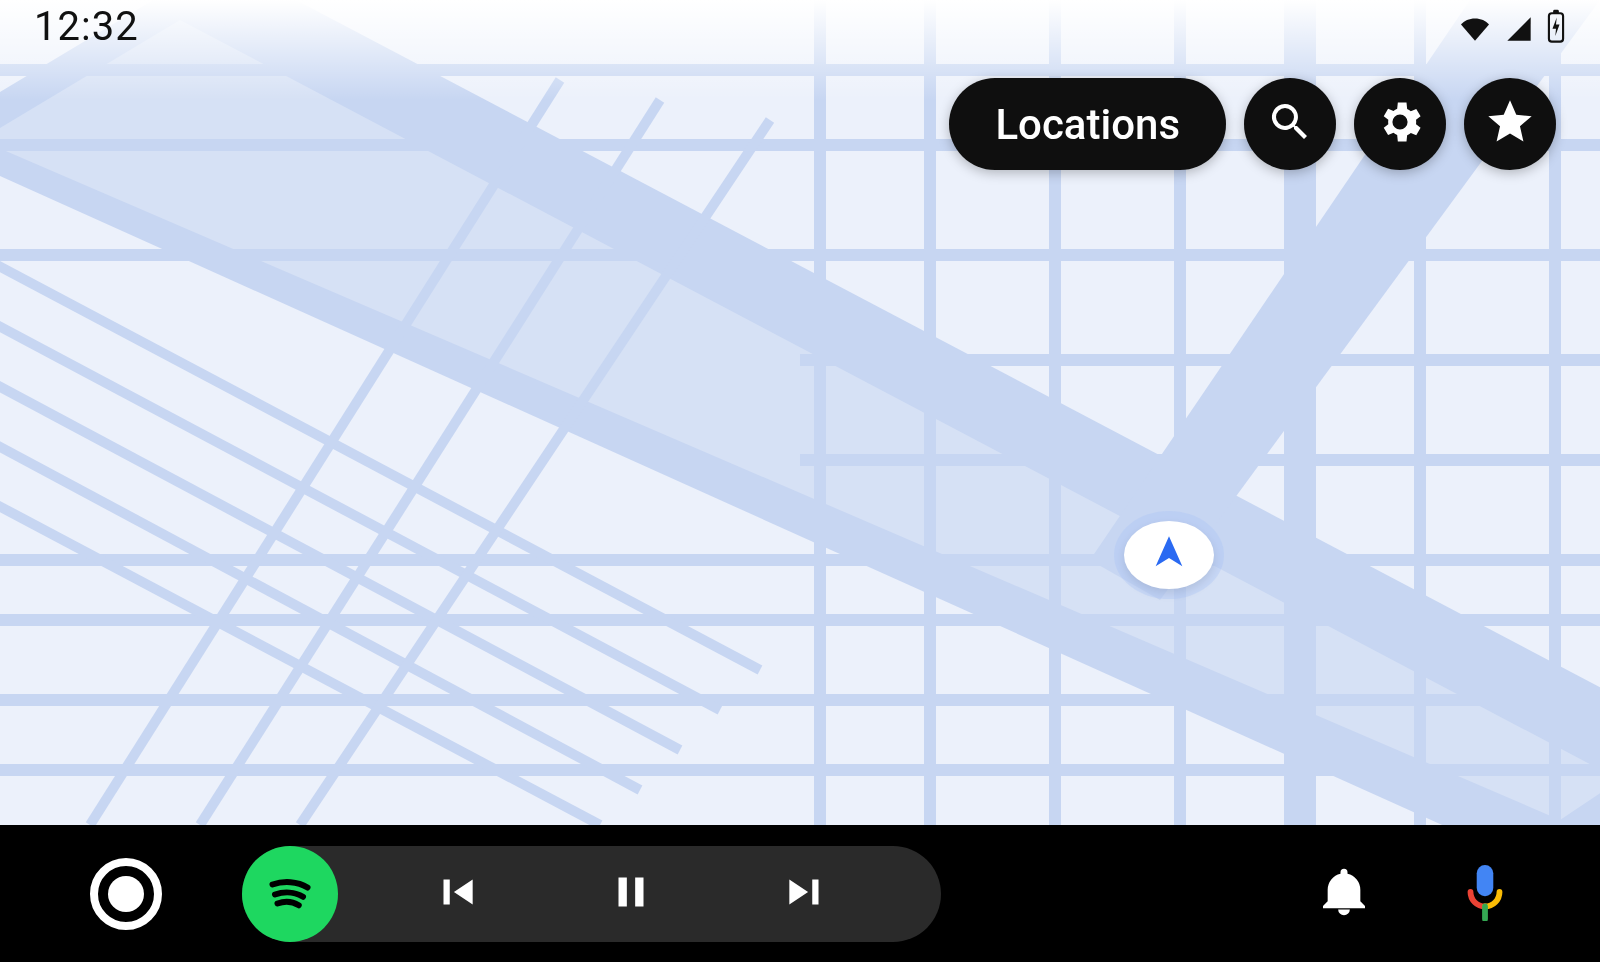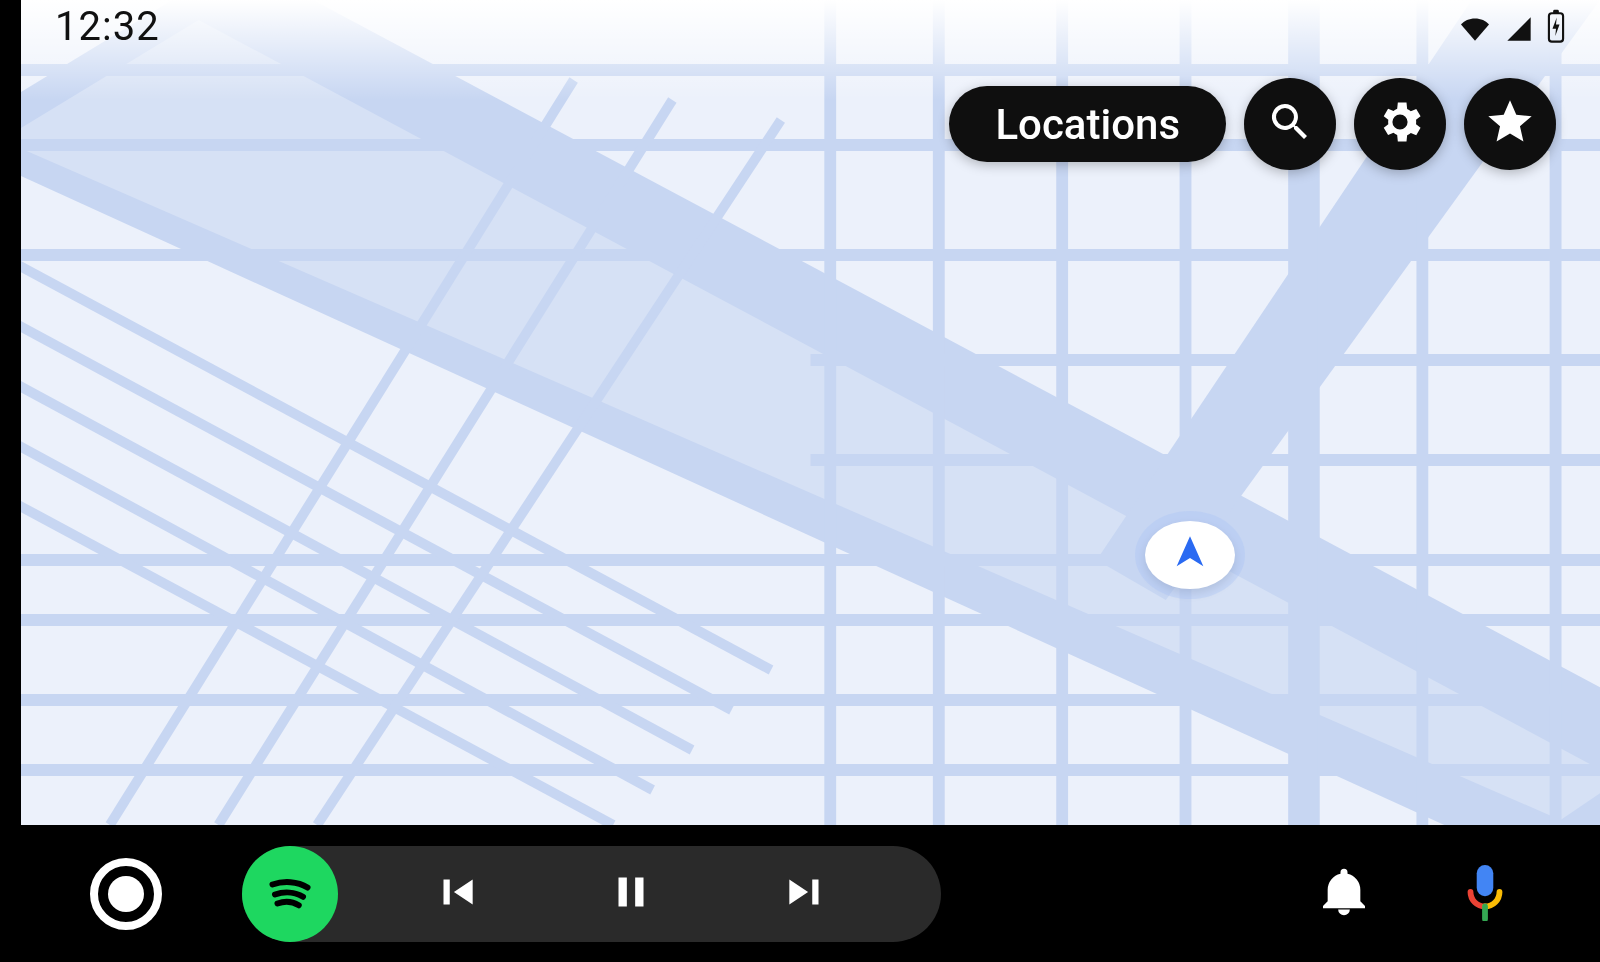--- a/index.html
+++ b/index.html
@@ -5,27 +5,27 @@
     * { margin:0; padding:0; box-sizing:border-box; }
     html, body { width:1600px; height:962px; font-family: Roboto, Arial, sans-serif; background:#000; overflow:hidden; }
 
     
     .statusbar { position:absolute; left:0; top:0; right:0; height:52px; display:flex; align-items:center; justify-content:space-between; padding:0 34px; z-index:40; pointer-events:none; }
     .statusbar .clock { font-size:40px; color:#111; font-weight:400; letter-spacing:1px; }
     .statusbar .right { display:flex; align-items:flex-end; gap:10px; }
     .statusbar svg { display:block; }
 
     
-    .map-wrap { position:absolute; left:0; top:0; right:0; bottom:137px; background:#f0abfc; overflow:hidden;margin-left:21px; }
+    .map-wrap { position:absolute; left:0; top:0; right:0; bottom:137px; background:#f0abfc; overflow:hidden; }
     .map-wrap::before { content:""; position:absolute; left:0; top:0; right:0; height:100px; background:linear-gradient(#fff, rgba(255,255,255,0)); z-index:2; }
     .map-svg { position:absolute; inset:0; width:100%; height:100%; }
 
     
     .top-controls { position:absolute; top:78px; right:44px; display:flex; align-items:center; gap:18px; z-index:30; }
-    .pill { background:#0f0f0f; color:#fff; height:76px; border-radius:46px; padding:0 46px; display:flex; align-items:center; justify-content:center; font-size:42px; font-weight:500; box-shadow:0 3px 12px rgba(0,0,0,0.25); cursor:pointer; }
+    .pill { background:#0f0f0f; color:#fff; height:92px; border-radius:46px; padding:0 46px; display:flex; align-items:center; justify-content:center; font-size:42px; font-weight:500; box-shadow:0 3px 12px rgba(0,0,0,0.25); cursor:pointer; }
     .circle-btn { width:92px; height:92px; border-radius:50%; background:#0f0f0f; display:flex; align-items:center; justify-content:center; box-shadow:0 3px 12px rgba(0,0,0,0.25); cursor:pointer; }
     .circle-btn svg { fill:#fff; }
 
     
     .puck { position:absolute; left:1124px; top:521px; width:90px; height:68px; z-index:25; }
     .puck .oval { width:90px; height:68px; background:#fff; border-radius:50%; display:flex; align-items:center; justify-content:center; box-shadow:0 0 0 10px rgba(170,195,245,0.35), 0 4px 10px rgba(0,0,0,0.15); }
     .puck svg { fill:#2a6af2; }
 
     
     .navbar { position:absolute; left:0; right:0; bottom:0; height:137px; background:#000; display:flex; align-items:center; padding:0 90px; }

